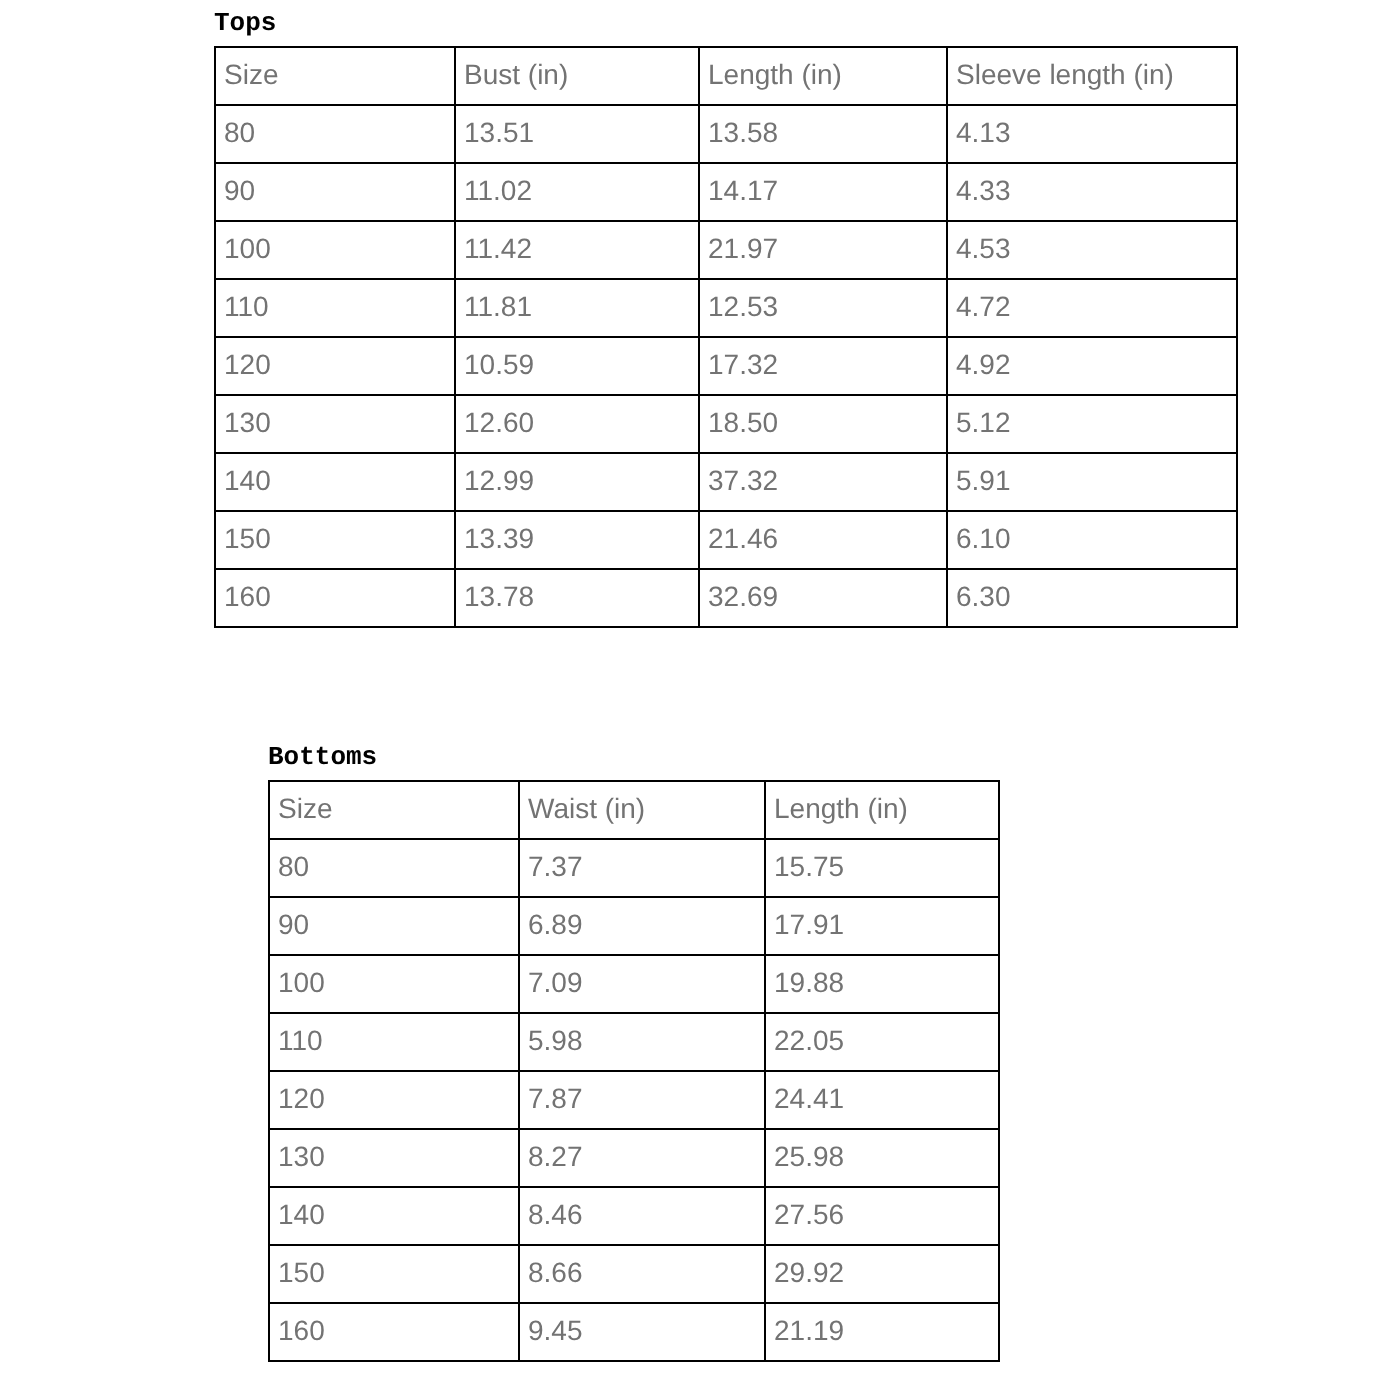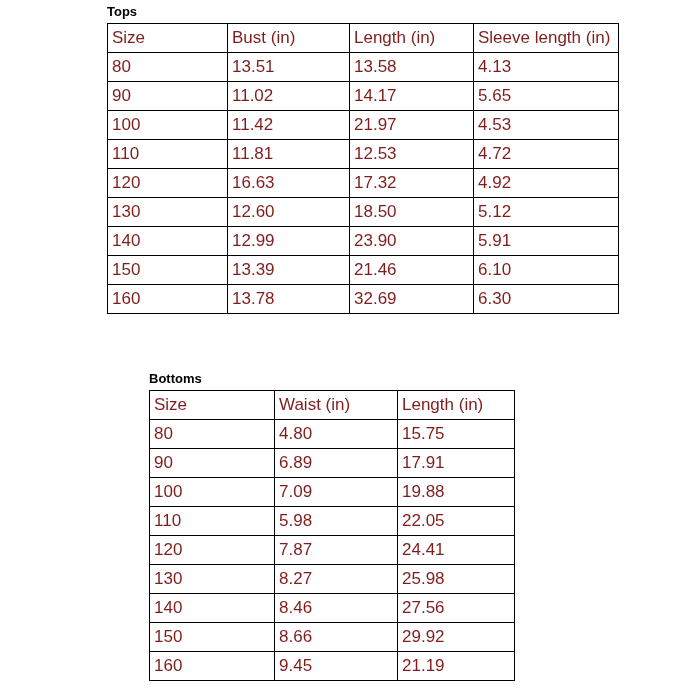--- a/index.html
+++ b/index.html
@@ -16,35 +16,36 @@
     overflow: hidden;
   }
   .table-block {
     position: absolute;
   }
   #tops-block {
     left: 107px;
     top: 4px;
   }
   #bottoms-block {
-    left: 149px;
+    left: 134px;
     top: 371px;
   }
   .block-title {
     font-size: 13px;
     font-weight: bold;
     line-height: 16px;
     margin-bottom: 3px;
     color: #000;
+    font-family: Liberation Mono, monospace;
   }
   table.size-table {
     border-collapse: collapse;
     table-layout: fixed;
-    font-size: 17px;
-    color: #7f1d1d;
+    font-size: 14px;
+    color: #737373;
   }
   table.size-table td {
     border: 1px solid #000000;
     padding: 4px 0 5px 4px;
     vertical-align: middle;
     white-space: nowrap;
     line-height: 15px;
     height: 19px;
     font-weight: normal;
   }
@@ -80,50 +81,50 @@
       <tr>
         <td>80</td>
         <td>13.51</td>
         <td>13.58</td>
         <td>4.13</td>
       </tr>
       <tr>
         <td>90</td>
         <td>11.02</td>
         <td>14.17</td>
-        <td>5.65</td>
+        <td>4.33</td>
       </tr>
       <tr>
         <td>100</td>
         <td>11.42</td>
         <td>21.97</td>
         <td>4.53</td>
       </tr>
       <tr>
         <td>110</td>
         <td>11.81</td>
         <td>12.53</td>
         <td>4.72</td>
       </tr>
       <tr>
         <td>120</td>
-        <td>16.63</td>
+        <td>10.59</td>
         <td>17.32</td>
         <td>4.92</td>
       </tr>
       <tr>
         <td>130</td>
         <td>12.60</td>
         <td>18.50</td>
         <td>5.12</td>
       </tr>
       <tr>
         <td>140</td>
         <td>12.99</td>
-        <td>23.90</td>
+        <td>37.32</td>
         <td>5.91</td>
       </tr>
       <tr>
         <td>150</td>
         <td>13.39</td>
         <td>21.46</td>
         <td>6.10</td>
       </tr>
       <tr>
         <td>160</td>
@@ -144,21 +145,21 @@
         <col class="c2">
     </colgroup>
     <tbody>
       <tr>
         <td>Size</td>
         <td>Waist (in)</td>
         <td>Length (in)</td>
       </tr>
       <tr>
         <td>80</td>
-        <td>4.80</td>
+        <td>7.37</td>
         <td>15.75</td>
       </tr>
       <tr>
         <td>90</td>
         <td>6.89</td>
         <td>17.91</td>
       </tr>
       <tr>
         <td>100</td>
         <td>7.09</td>

